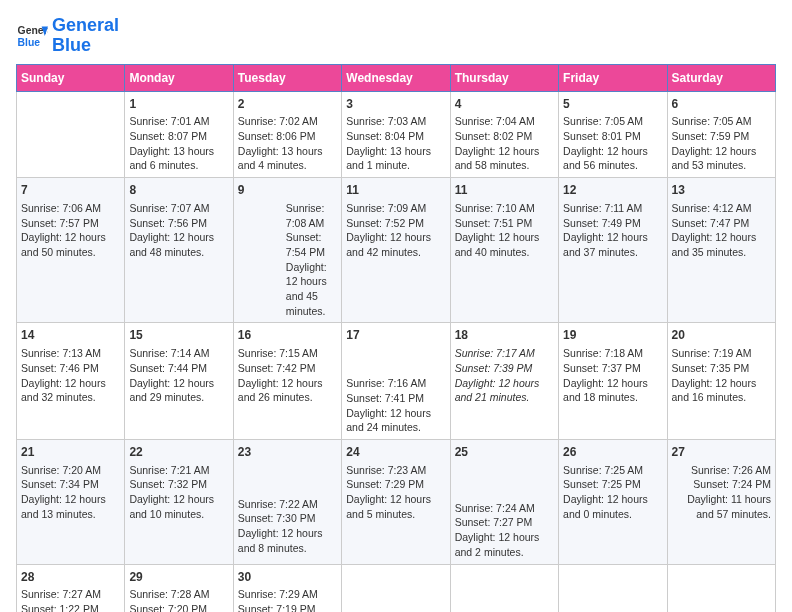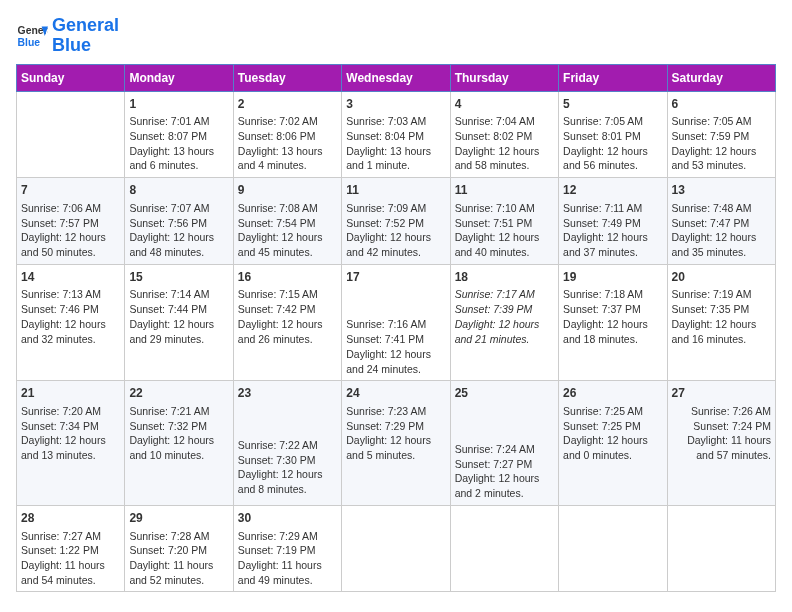--- a/index.html
+++ b/index.html
@@ -45,21 +45,21 @@
     .location {
       font-size: 14px;
       color: #555;
     }
     table {
       width: 100%;
       border-collapse: collapse;
       font-size: 11px;
     }
     th {
-      background-color: #a21caf;
+      background-color: #ec4899;
       color: #fff;
       padding: 6px 4px;
       text-align: left;
       font-size: 12px;
       font-weight: bold;
       border: 1px solid #5580c8;
     }
     td {
       border: 1px solid #ccc;
       vertical-align: top;
@@ -180,21 +180,21 @@
         </td>
         <td>
           <span class="day-number">8</span>
           <div class="day-info" style="white-space: pre-line;">Sunrise: 7:07 AM
 Sunset: 7:56 PM
 Daylight: 12 hours
 and 48 minutes.</div>
         </td>
         <td>
           <span class="day-number">9</span>
-          <div class="day-info" style="white-space: pre-line;">Sunrise: 7:08 AM
+          <div class="day-info" style="white-space: pre-line; margin-left: 48px;">Sunrise: 7:08 AM
 Sunset: 7:54 PM
 Daylight: 12 hours
 and 45 minutes.</div>
         </td>
         <td>
           <span class="day-number">11</span>
           <div class="day-info" style="white-space: pre-line;">Sunrise: 7:09 AM
 Sunset: 7:52 PM
 Daylight: 12 hours
 and 42 minutes.</div>
@@ -208,21 +208,21 @@
         </td>
         <td>
           <span class="day-number">12</span>
           <div class="day-info" style="white-space: pre-line;">Sunrise: 7:11 AM
 Sunset: 7:49 PM
 Daylight: 12 hours
 and 37 minutes.</div>
         </td>
         <td>
           <span class="day-number">13</span>
-          <div class="day-info" style="white-space: pre-line;">Sunrise: 7:48 AM
+          <div class="day-info" style="white-space: pre-line;">Sunrise: 4:12 AM
 Sunset: 7:47 PM
 Daylight: 12 hours
 and 35 minutes.</div>
         </td>
       </tr>
       <tr>
         <td>
           <span class="day-number">14</span>
           <div class="day-info" style="white-space: pre-line;">Sunrise: 7:13 AM
 Sunset: 7:46 PM

